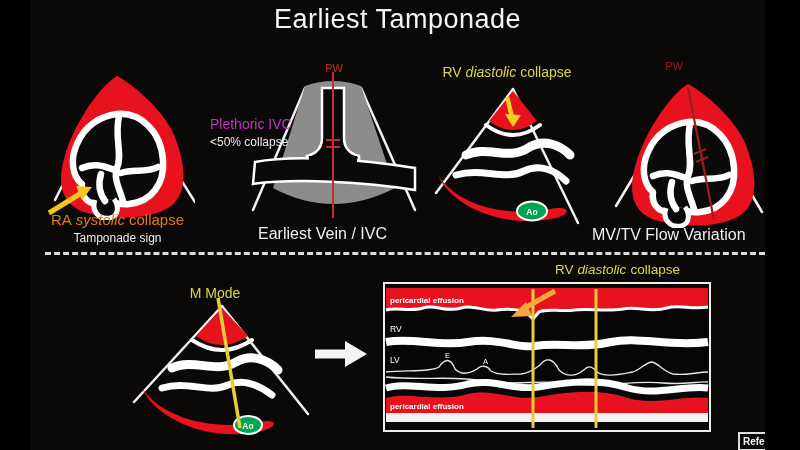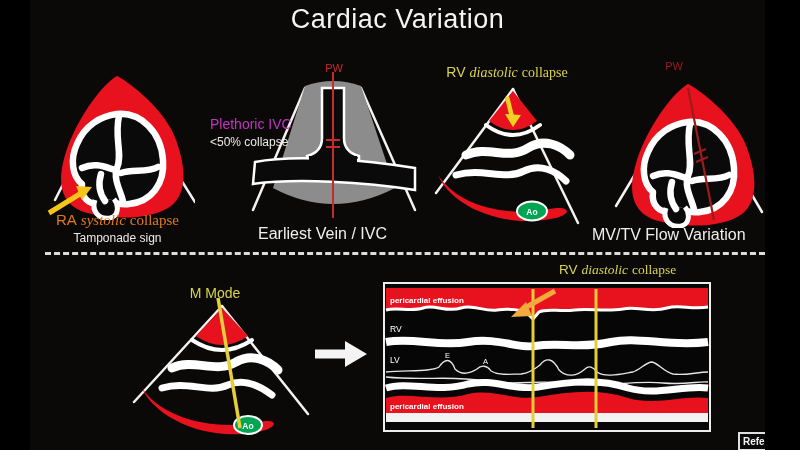--- a/index.html
+++ b/index.html
@@ -11,21 +11,21 @@
   .title{left:0;right:0;top:4px;font-size:27px;color:#f4f4f4;letter-spacing:.5px;}
   .cap{color:#efefef;font-size:16px;}
   .cap-sm{color:#eaeaea;font-size:12px;}
   .lbl-orange{color:var(--orange-label);font-size:15px;}
   .lbl-yellow{color:var(--yellow-label);font-size:14px;}
   .lbl-yellow-sm{color:var(--yellow-label);font-size:13.5px;}
   .lbl-magenta{color:var(--magenta-label);font-size:14px;}
   .lbl-pw{color:var(--pw-red);font-size:11px;font-weight:normal;}
   .lbl-pw.dark{color:var(--pw-dark-red);}
   .mixed span{display:inline-block;}
-  .mixed span+span{margin-left:4px;font-family:Liberation Serif, serif;}
+  .mixed span+span{margin-left:4px;}
   .mixed .it{font-style:italic;}
   .divider{border-top:3px dashed #dcdcdc;height:0;}
   .refs{border:2px solid #e0e0e0;background:#0a0a0a;color:#f2f2f2;font-size:10px;
         font-weight:bold;padding:2px 3px;white-space:nowrap;}
   svg{display:block;}
   svg text{font-family:"Liberation Sans",sans-serif;fill:#fff;}
   .wline{stroke:#f2f2f2;stroke-width:2.5;fill:none;stroke-linecap:round;}
   .fill-red{fill:var(--red);}
   .hblob{fill:#0a0a0a;stroke:#fff;stroke-width:6.5;stroke-linejoin:round;}
   .hdiv{fill:none;stroke:#fff;stroke-width:6.5;stroke-linecap:round;}
@@ -36,21 +36,21 @@
   .aotxt{font-size:8.5px;font-weight:bold;text-anchor:middle;}
   .tracetxt{font-size:8px;font-weight:600;}
   .yline{stroke:var(--cursor-yellow);stroke-width:3;fill:none;}
 </style>
 </head>
 <body>
 
 <div class="stage">
   <div class="video">
 
-    <div class="abs title ctr">Cardiac Variation</div>
+    <div class="abs title ctr">Earliest Tamponade</div>
 
     <svg class="abs" style="left:5px;top:70px;" width="160" height="150" viewBox="0 0 160 150">
       <path class="wline" d="M82,8 L20,130"></path>
       <path class="wline" d="M82,8 L160,132"></path>
       <path class="fill-red" d="M82,6 C68,14 45,44 33,76 C23,104 21,130 46,141 C72,150 116,151 136,136 C153,123 151,94 139,65 C128,40 99,15 82,6 Z"></path>
       <path class="hblob" d="M82,44 C106,42 126,62 128,90 C130,114 116,132 94,134 C84,136 76,130 66,133 C54,136 45,127 47,114 C37,106 35,89 42,74 C50,55 66,46 82,44 Z"></path>
       <path d="M60,130 C56,141 64,150 75,148 C84,146 84,135 79,129" fill="#0a0a0a" stroke="#fff" stroke-width="5" stroke-linejoin="round"></path>
       <path class="hdiv" d="M84,46 C79,68 88,84 82,98 C78,108 85,120 88,131"></path>
       <path class="hdiv" d="M47,98 C60,92 70,97 80,100"></path>
       <path class="hdiv" d="M86,103 C98,99 112,103 123,97"></path>

